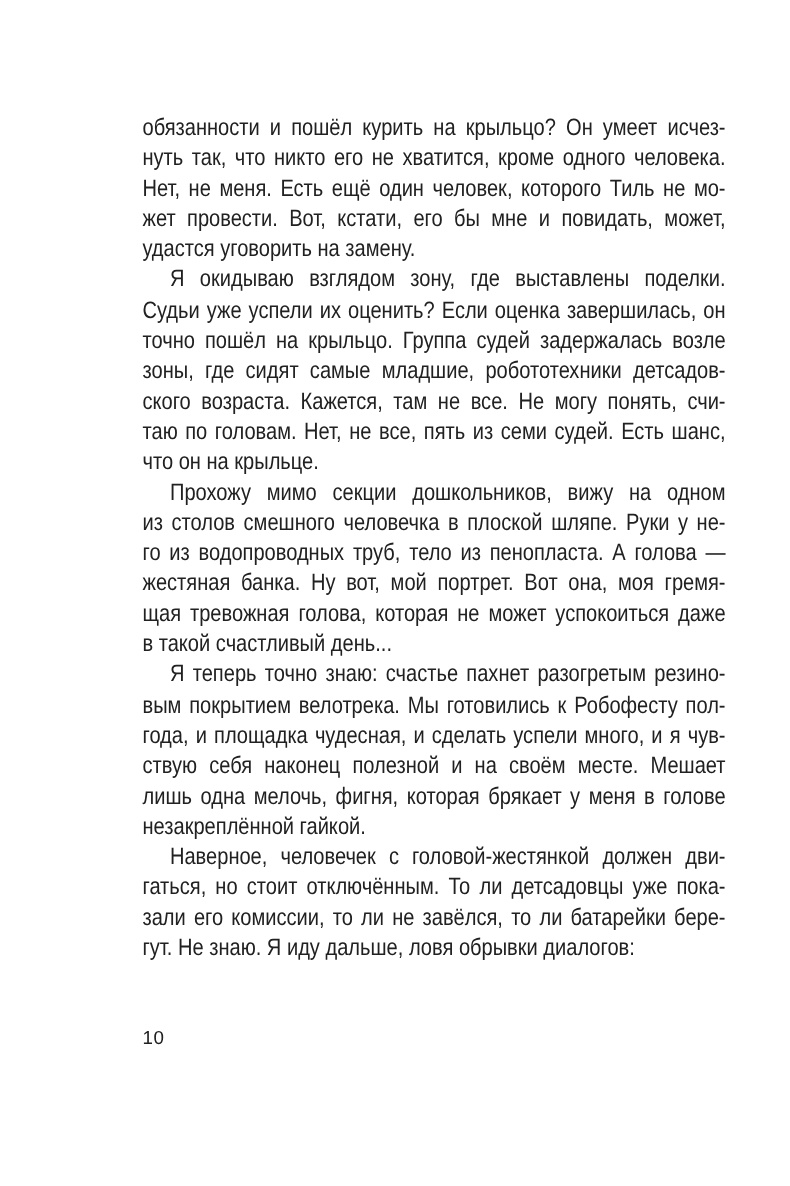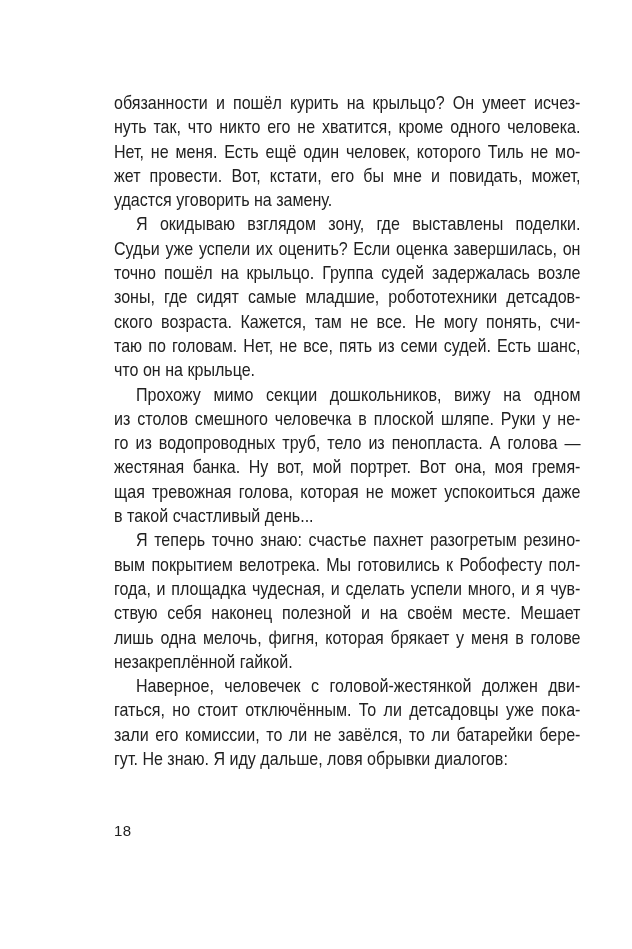--- a/index.html
+++ b/index.html
@@ -77,14 +77,14 @@
       <div class="line">вым покрытием велотрека. Мы готовились к Робофесту пол-</div>
       <div class="line">года, и площадка чудесная, и сделать успели много, и я чув-</div>
       <div class="line">ствую себя наконец полезной и на своём месте. Мешает</div>
       <div class="line">лишь одна мелочь, фигня, которая брякает у меня в голове</div>
       <div class="line last">незакреплённой гайкой.</div>
       <div class="line indent">Наверное, человечек с головой-жестянкой должен дви-</div>
       <div class="line">гаться, но стоит отключённым. То ли детсадовцы уже пока-</div>
       <div class="line">зали его комиссии, то ли не завёлся, то ли батарейки бере-</div>
       <div class="line last">гут. Не знаю. Я иду дальше, ловя обрывки диалогов:</div>
     </div>
-  <div class="page-number">18</div>
+  <div class="page-number">10</div>
 </div>
 
 </body></html>

